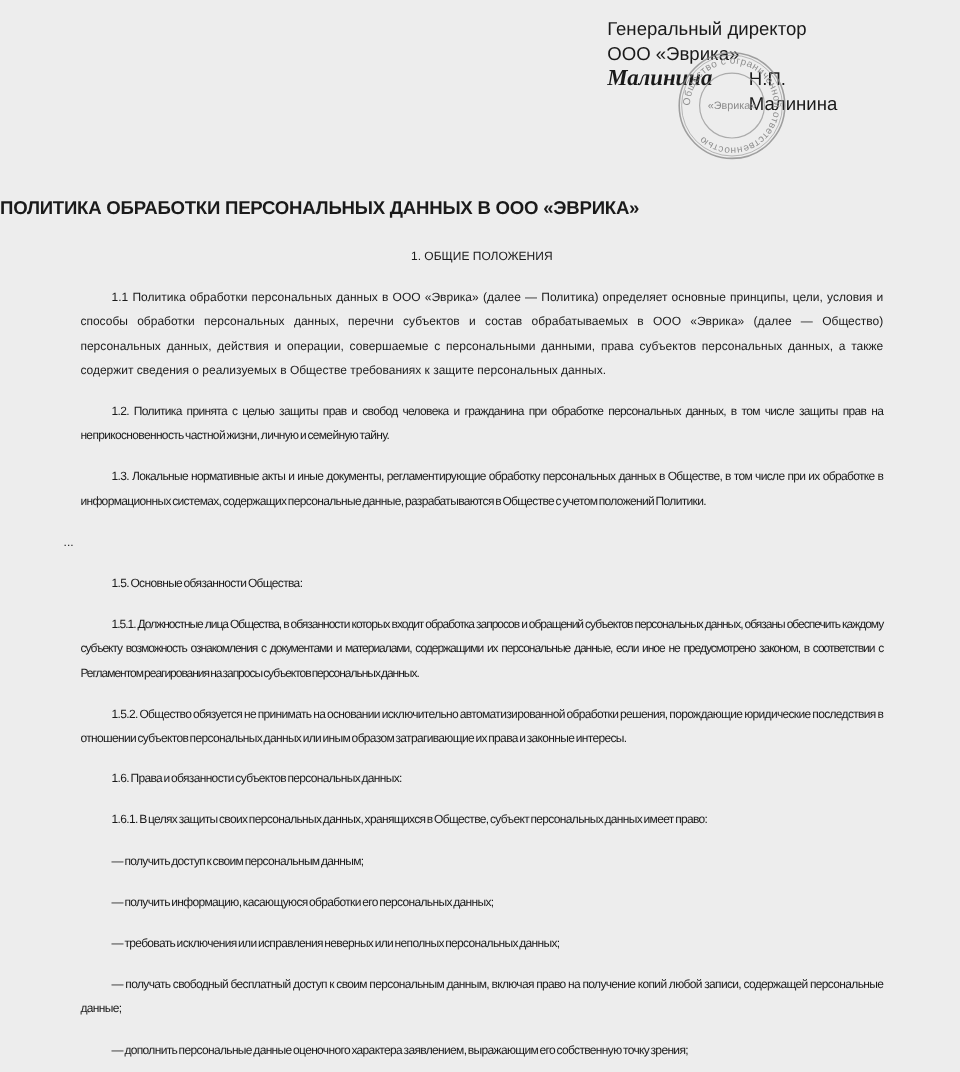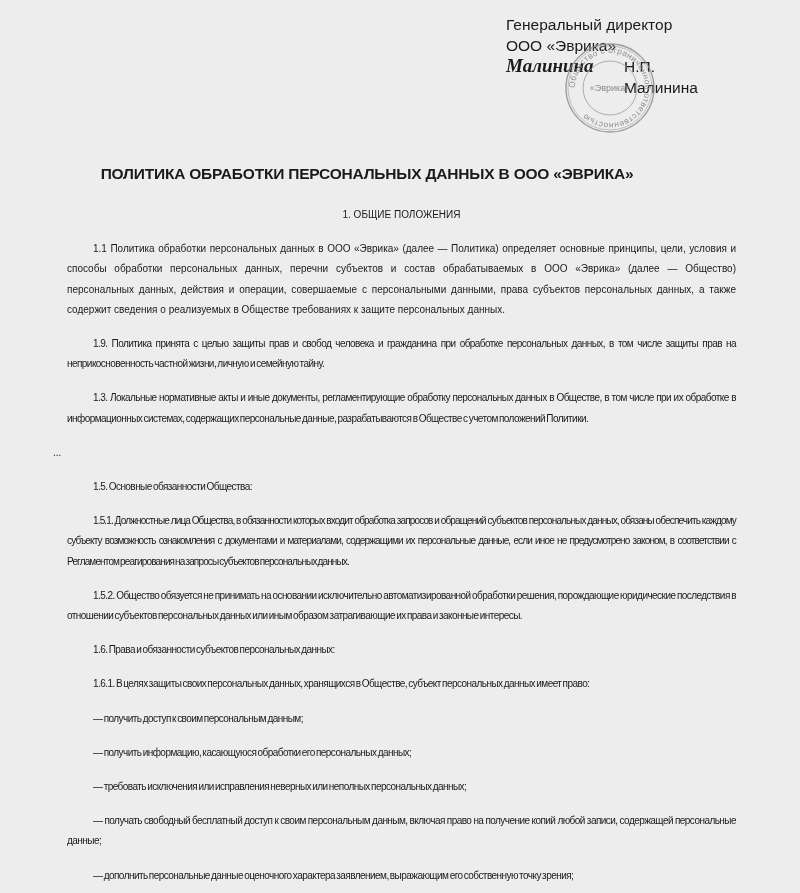--- a/index.html
+++ b/index.html
@@ -23,21 +23,21 @@
   .sig-row .name { position: absolute; left: 118px; top: 0; }
   .approve .date { font-style: italic; }
 
   .stamp {
     position: absolute; left: 564px; top: 42px; width: 92px; height: 92px;
   }
   .stamp svg { width: 92px; height: 92px; }
 
   .title {
     position: absolute; left: 0; width: 734px; top: 165px;
-    text-align: center; font-weight: bold; font-size: 15.5px;
+    text-align: left; font-weight: bold; font-size: 15.5px;
     letter-spacing: -0.2px;
   }
   .body-text {
     position: absolute; left: 53px; width: 697px; top: 205px;
     font-size: 10px; line-height: 20.2px;
   }
   .section-h { text-align: center; margin-left: 0; }
   .p { text-align: justify; text-indent: 26px; margin: 14px; }
   .ell { margin: 0; }
   .ell.ind { text-indent: 26px; }
@@ -68,21 +68,21 @@
     </text>
     <text x="46" y="49" text-anchor="middle" font-size="9" fill="#8a8a8a" font-family="Liberation Sans, sans-serif">«Эврика»</text>
   </svg>
 </div>
 
 <div class="title">ПОЛИТИКА ОБРАБОТКИ ПЕРСОНАЛЬНЫХ ДАННЫХ В ООО «ЭВРИКА»</div>
 
 <div class="body-text">
   <div class="section-h">1. ОБЩИЕ ПОЛОЖЕНИЯ</div>
   <p class="p">1.1 Политика обработки персональных данных в ООО «Эврика» (далее — Политика) определяет основные принципы, цели, условия и способы обработки персональных данных, перечни субъектов и состав обрабатываемых в ООО «Эврика» (далее — Общество) персональных данных, действия и операции, совершаемые с персональными данными, права субъектов персональных данных, а также содержит сведения о реализуемых в Обществе требованиях к защите персональных данных.</p>
-  <p class="p cond">1.9. Политика принята с целью защиты прав и свобод человека и гражданина при обработке персональных данных, в том числе защиты прав на неприкосновенность частной жизни, личную и семейную тайну.</p>
+  <p class="p cond">1.2. Политика принята с целью защиты прав и свобод человека и гражданина при обработке персональных данных, в том числе защиты прав на неприкосновенность частной жизни, личную и семейную тайну.</p>
   <p class="p cond">1.3. Локальные нормативные акты и иные документы, регламентирующие обработку персональных данных в Обществе, в том числе при их обработке в информационных системах, содержащих персональные данные, разрабатываются в Обществе с учетом положений Политики.</p>
   <p class="ell">...</p>
   <p class="p cond">1.5. Основные обязанности Общества:</p>
   <p class="p cond" style="letter-spacing:-0.85px;">1.5.1. Должностные лица Общества, в обязанности которых входит обработка запросов и обращений субъектов персональных данных, обязаны обеспечить каждому субъекту возможность ознакомления с документами и материалами, содержащими их персональные данные, если иное не предусмотрено законом, в соответствии с Регламентом реагирования на запросы субъектов персональных данных.</p>
   <p class="p cond">1.5.2. Общество обязуется не принимать на основании исключительно автоматизированной обработки решения, порождающие юридические последствия в отношении субъектов персональных данных или иным образом затрагивающие их права и законные интересы.</p>
   <p class="p cond">1.6. Права и обязанности субъектов персональных данных:</p>
   <p class="p cond">1.6.1. В целях защиты своих персональных данных, хранящихся в Обществе, субъект персональных данных имеет право:</p>
   <p class="p cond">— получить доступ к своим персональным данным;</p>
   <p class="p cond">— получить информацию, касающуюся обработки его персональных данных;</p>
   <p class="p cond">— требовать исключения или исправления неверных или неполных персональных данных;</p>

